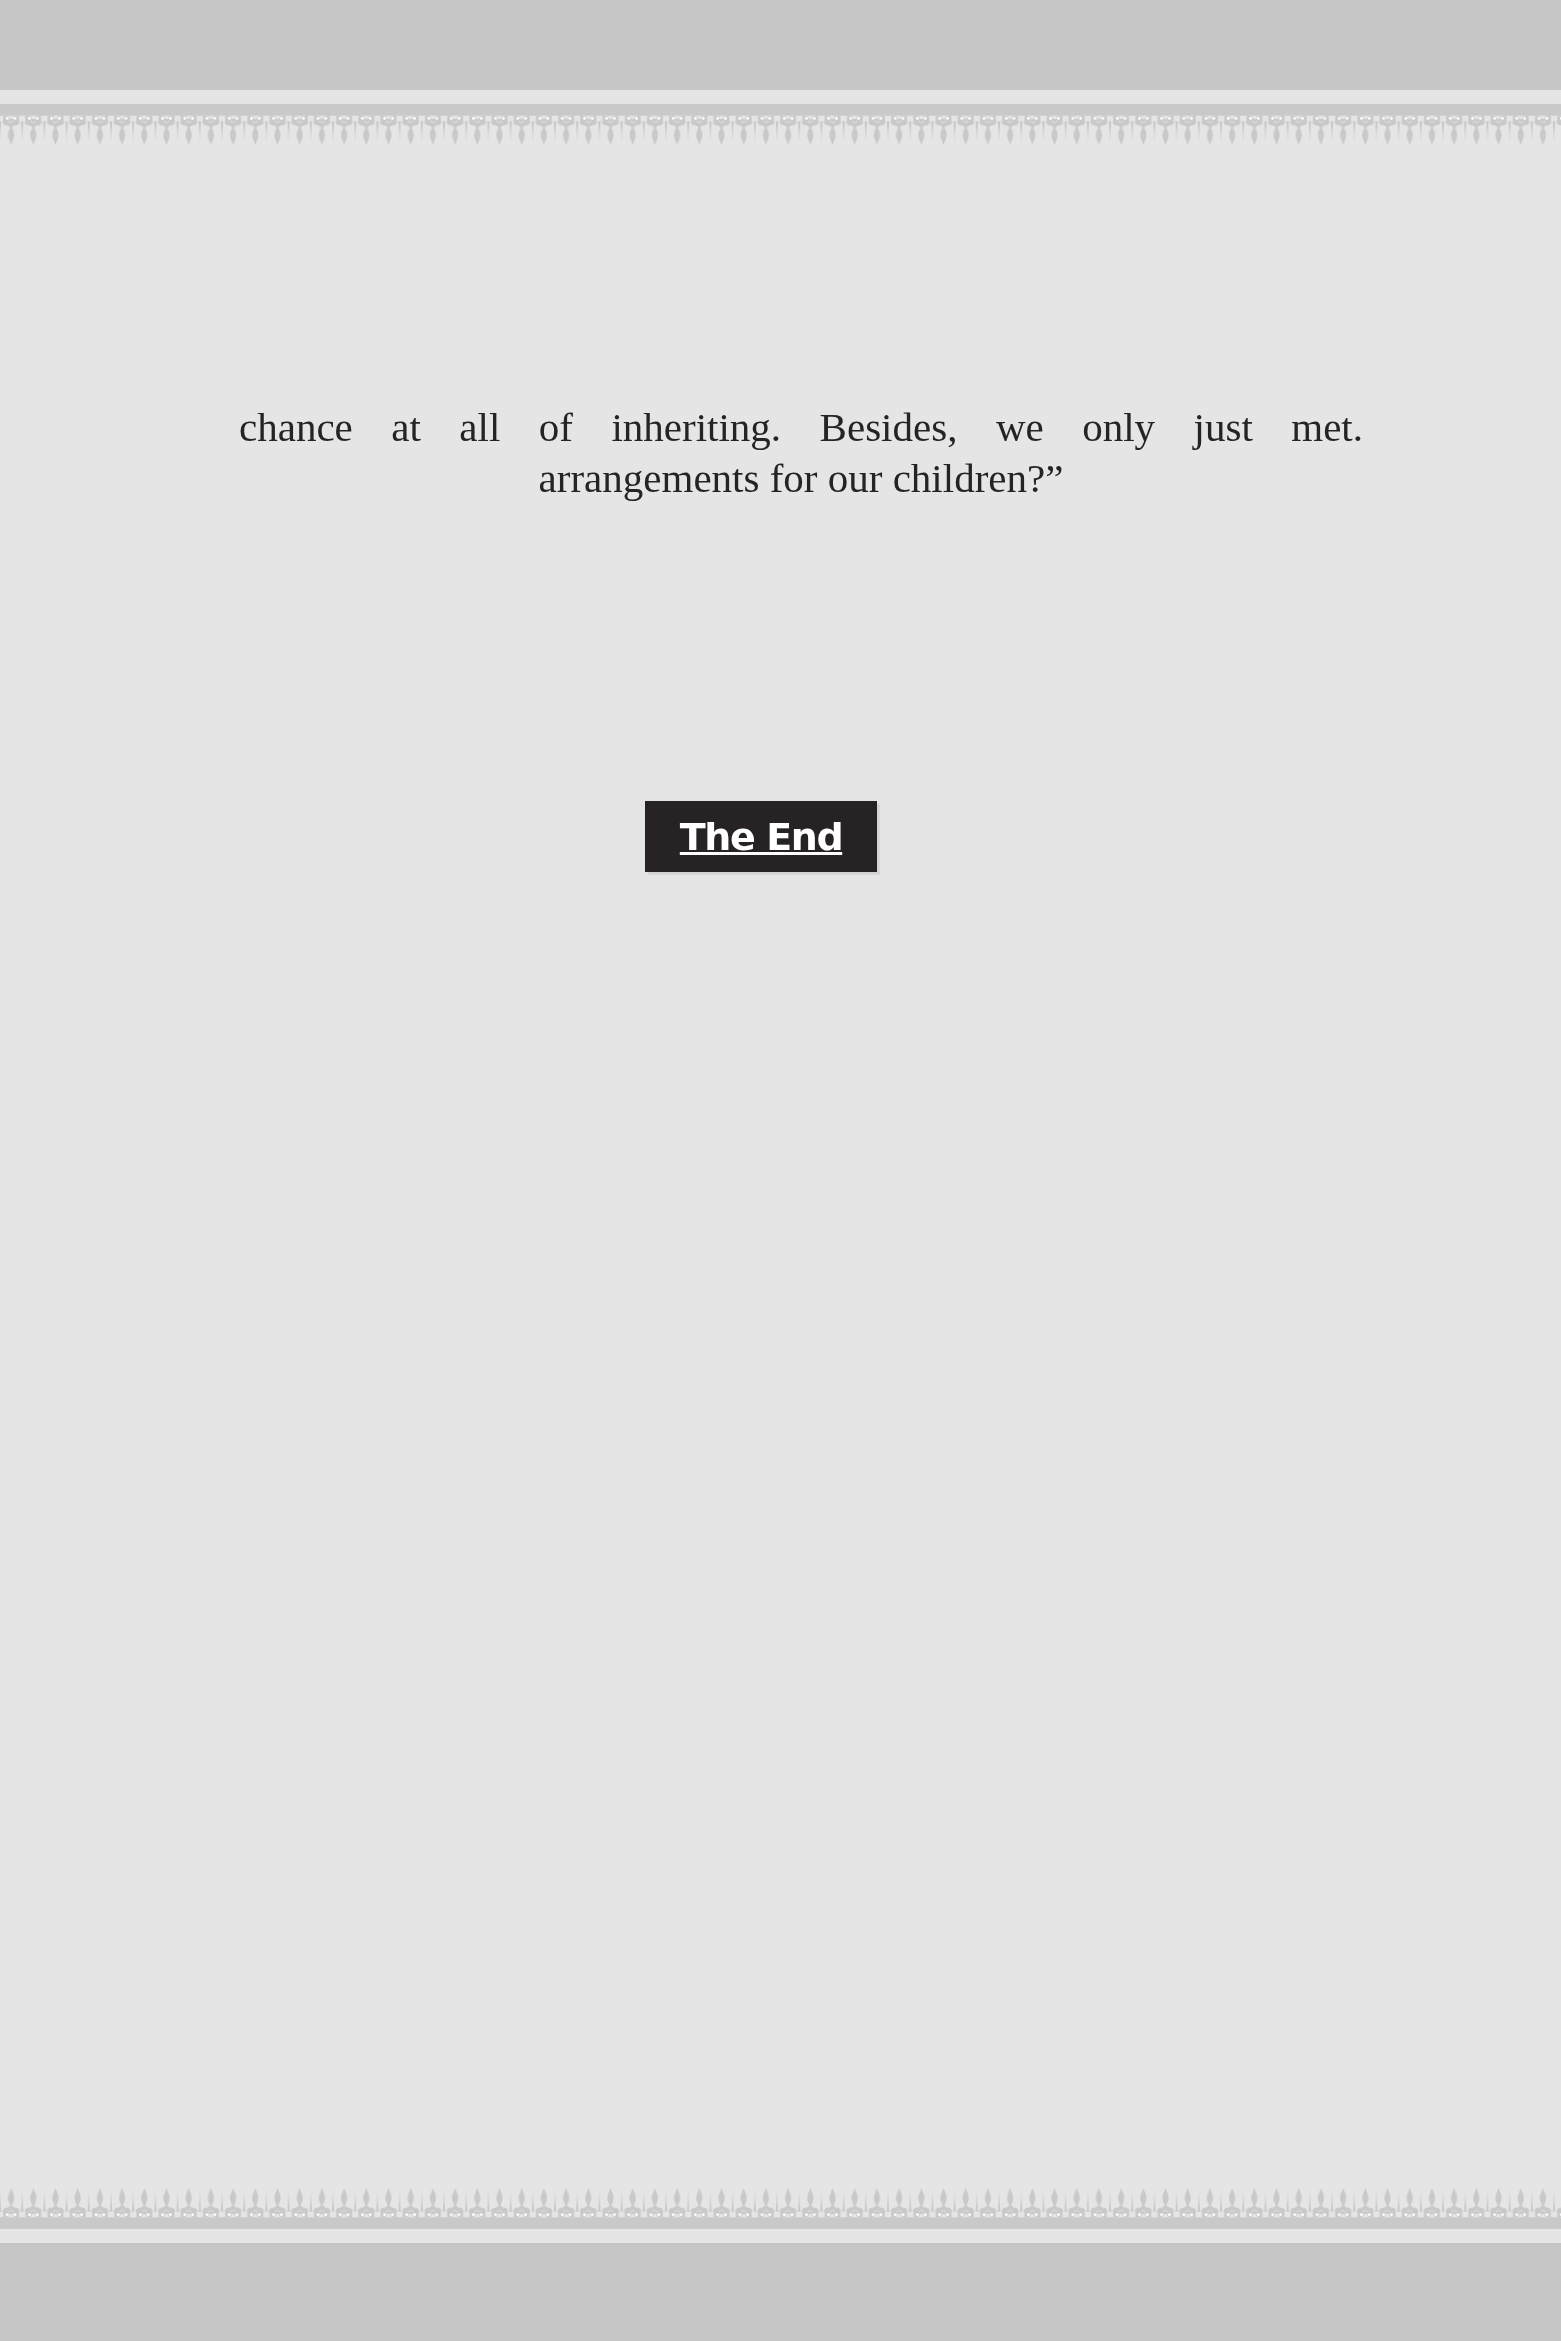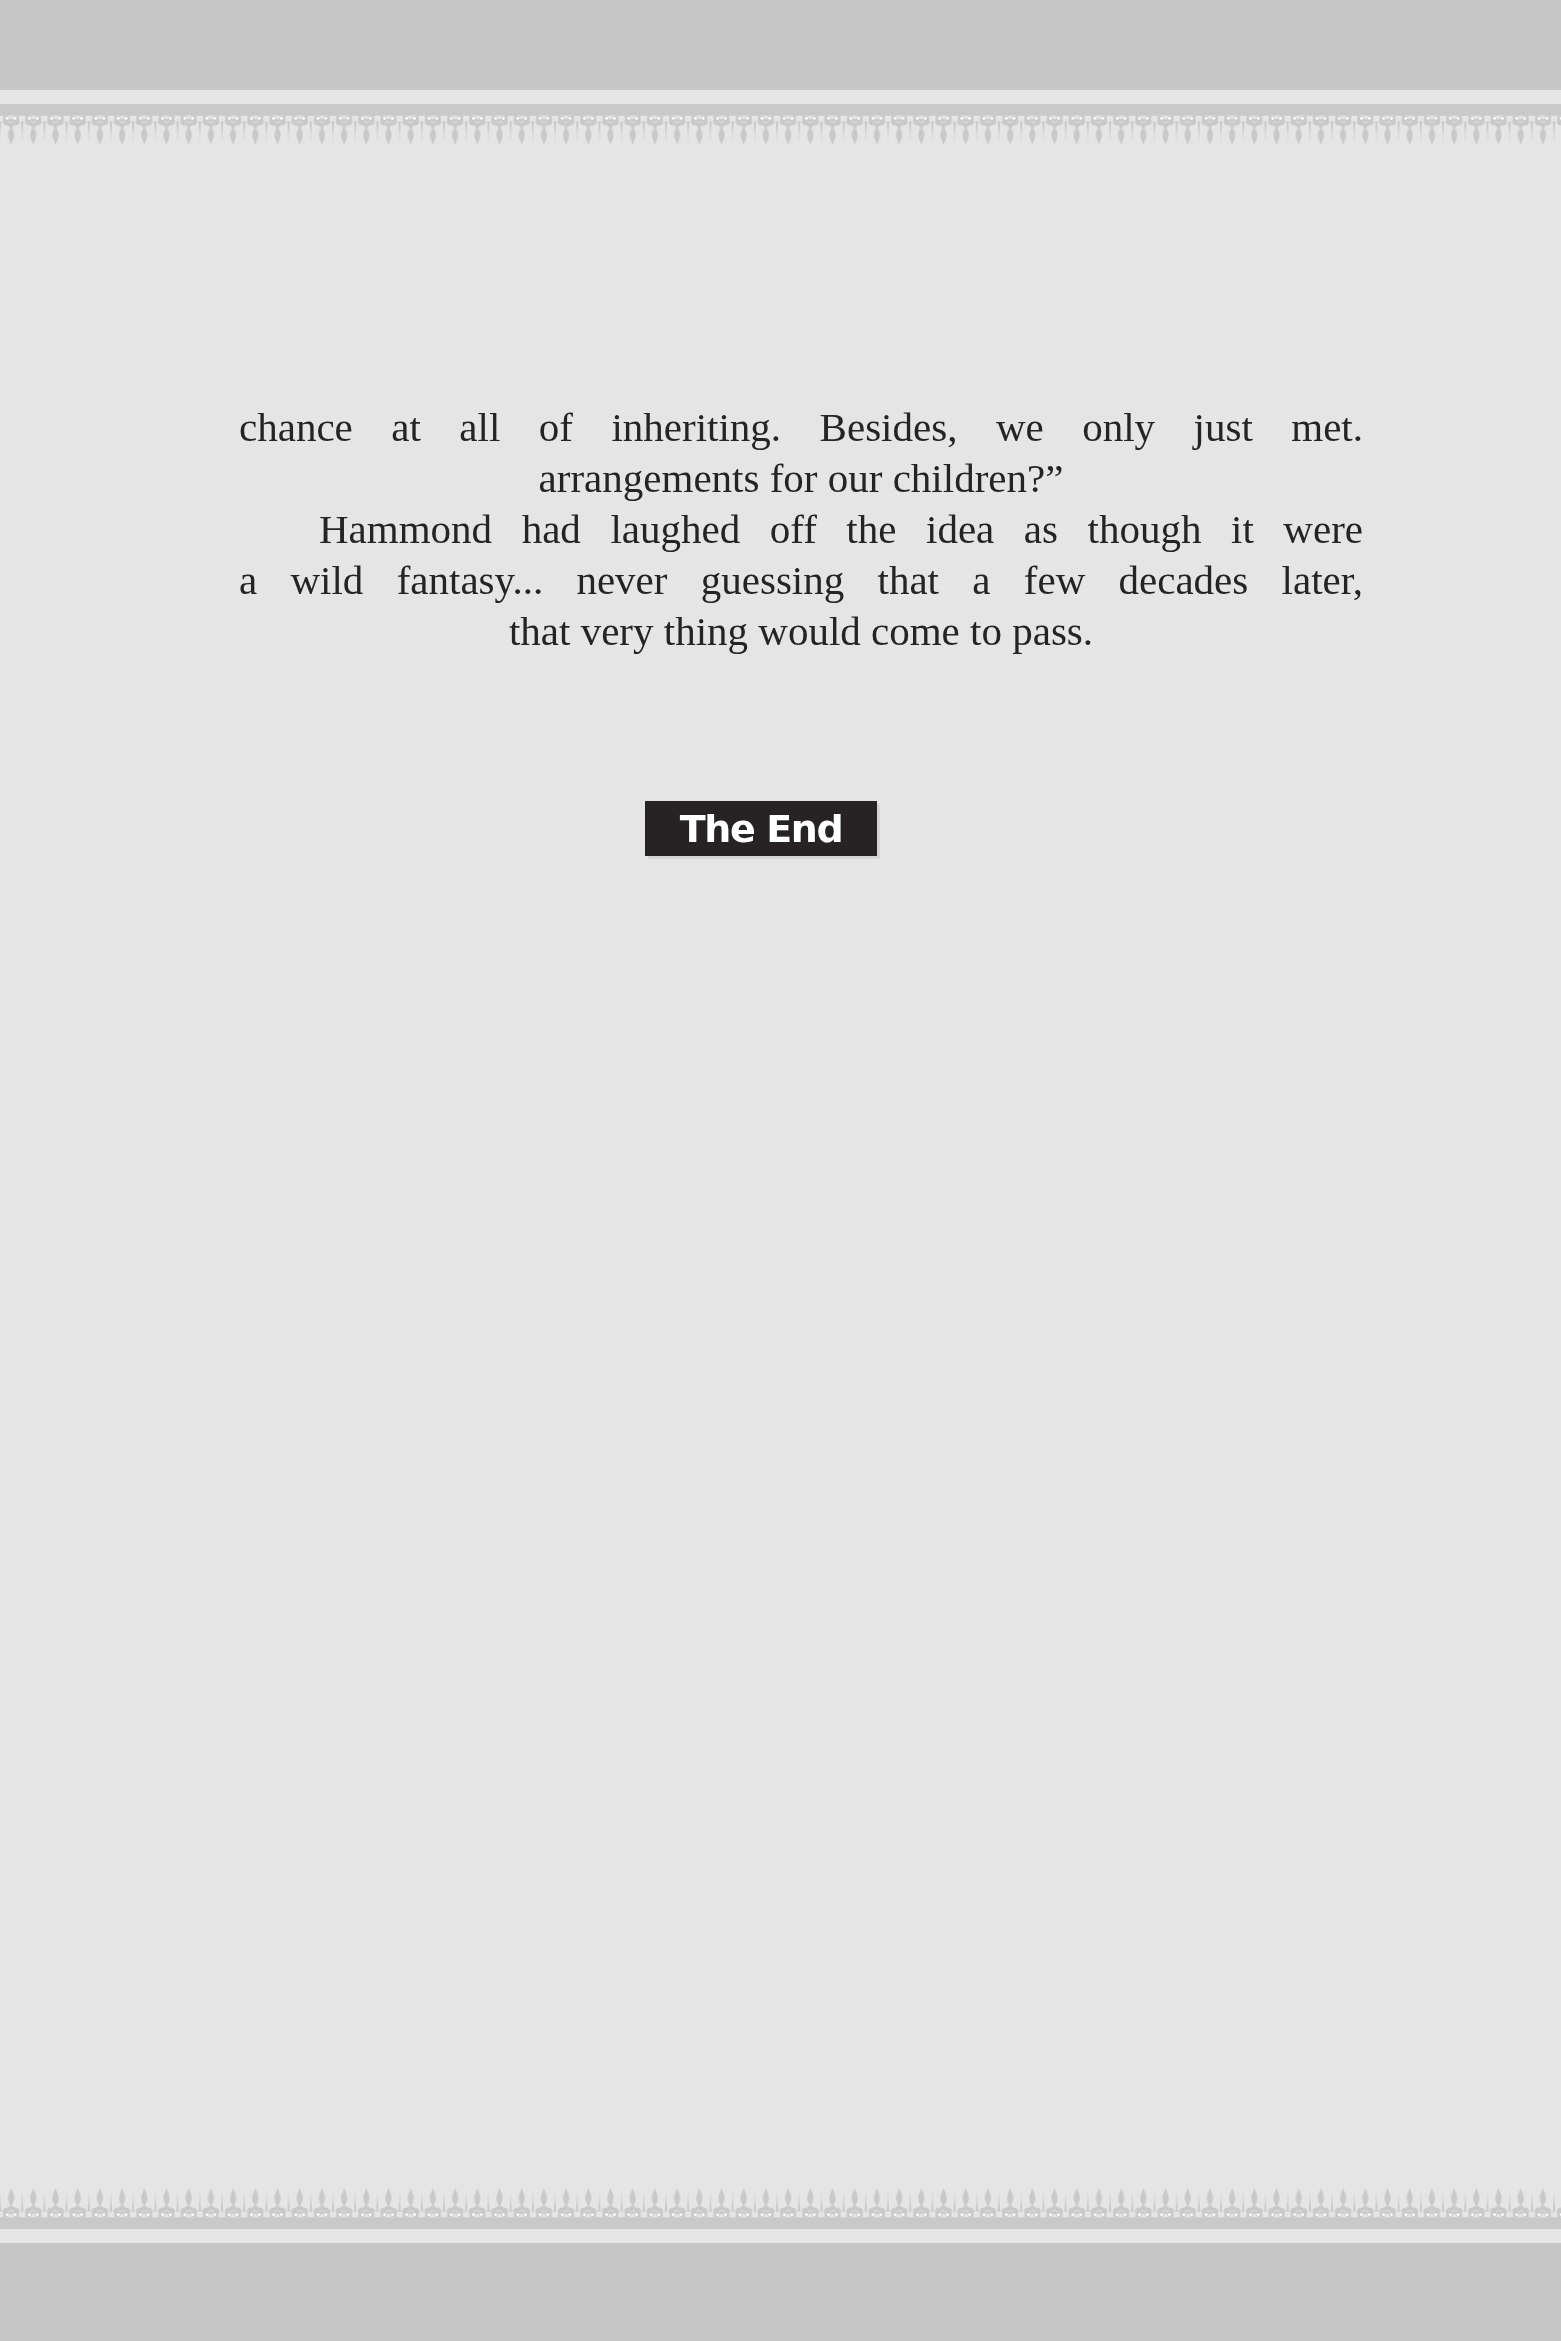--- a/index.html
+++ b/index.html
@@ -10,23 +10,23 @@
   .lace{position:absolute;left:0;display:block;}
   .lace-top{top:104px;}
   .lace-bottom{top:2185px;transform:scaleY(-1);}
   .story{position:absolute;left:239px;top:402px;width:1124px;
          font-size:41px;line-height:51px;color:#242424;}
   .para{margin:0;padding:0;}
   .line{display:block;}
   .j{text-align:justify;text-align-last:justify;}
   .l{text-align:center;}
   .ind{text-indent:80px;}
-  .end-badge{position:absolute;left:645px;top:801px;width:232px;height:55px;
+  .end-badge{position:absolute;left:645px;top:801px;width:232px;height:71px;
              background:#272223;color:#ffffff;display:flex;align-items:center;justify-content:center;
-             box-shadow:2.8px 2.8px 0 rgba(0,0,0,0.07);}
+             box-shadow:2.8px 2.8px 0 rgba(0,0,0,0.07);text-decoration:underline;}
   .end-badge span{font-family:"DejaVu Sans","Liberation Sans",sans-serif;font-weight:700;
                   font-size:38px;letter-spacing:-1.4px;}
 </style>
 </head>
 <body>
 
 <div class="page">
 
   <div class="top-bar"></div>
 
@@ -50,25 +50,20 @@
       </pattern>
     </defs>
     <rect x="0" y="0" width="2250" height="64" fill="url(#laceT)"></rect>
   </svg>
 
   <section class="story">
     <p class="para">
       <span class="line j">chance at all of inheriting. Besides, we only just met.</span>
       <span class="line l">arrangements for our children?”</span>
     </p>
-    <p class="para">
-      <span class="line j ind">Hammond had laughed off the idea as though it were</span>
-      <span class="line j">a wild fantasy... never guessing that a few decades later,</span>
-      <span class="line l">that very thing would come to pass.</span>
-    </p>
   </section>
 
   <div class="end-badge">
     <span>The End</span>
   </div>
 
   <svg class="lace lace-bottom" width="1561" height="44" viewBox="0 0 2250 64" preserveAspectRatio="none">
     <defs>
       <pattern id="laceB" patternUnits="userSpaceOnUse" width="32" height="64">
         <rect x="-1" y="0" width="34" height="17" fill="#c9c9c9"></rect>

